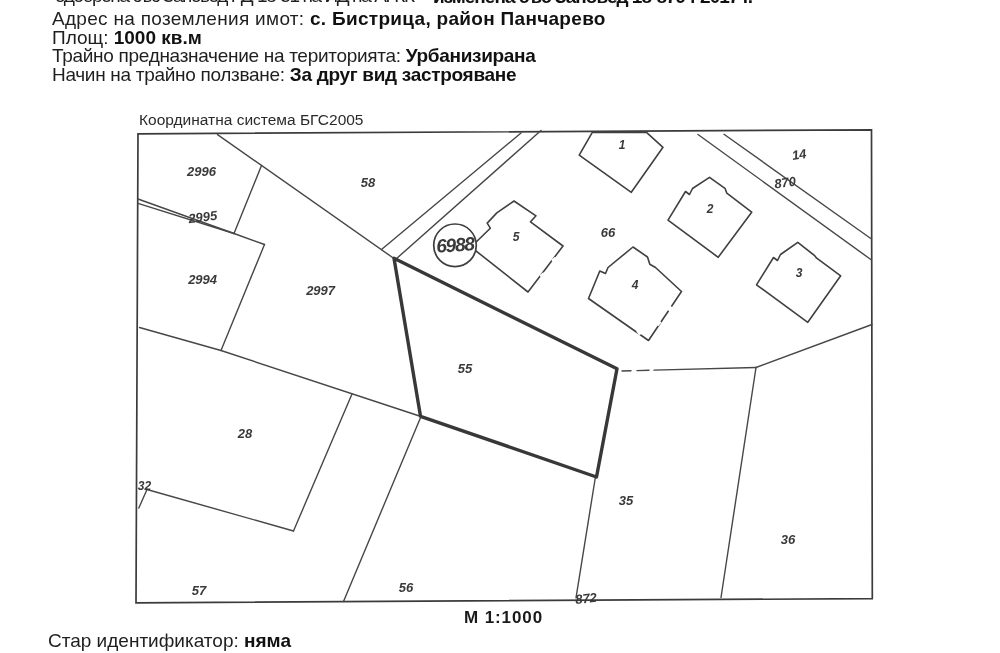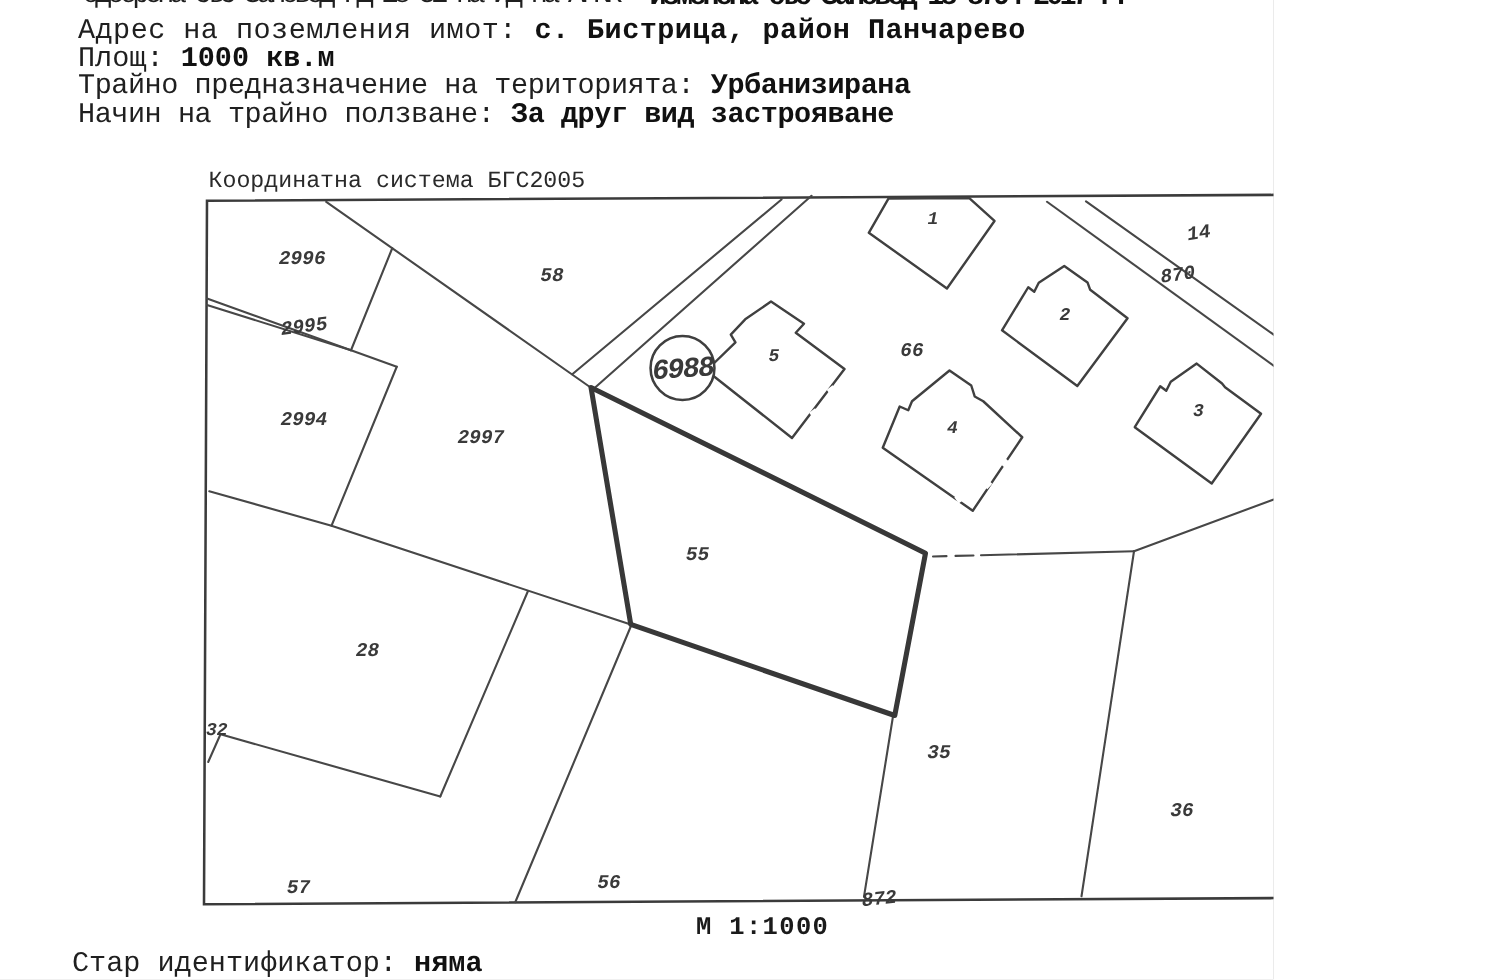--- a/index.html
+++ b/index.html
@@ -1,17 +1,17 @@
 <!DOCTYPE html>
 <html><head>
 <meta charset="utf-8">
 <style>
   html,body{margin:0;padding:0;background:#ffffff;}
-  #page{position:relative;width:849px;height:653px;background:#84cc16;overflow:hidden;filter:grayscale(1);
-        font-family:Liberation Mono, monospace;}
+  #page{position:relative;width:1000px;height:653px;background:#be185d;overflow:hidden;filter:grayscale(1);
+        font-family:Liberation Sans, sans-serif;}
   svg{position:absolute;left:0;top:0;}
   .hdr{fill:#1f1f1f;font-size:19px;}
   .hdrb{fill:#111111;font-size:19px;font-weight:bold;}
   .lbl{fill:#3a3a3a;font-size:13px;font-weight:bold;font-style:italic;text-anchor:middle;}
   .lblh{fill:#3a3a3a;font-size:12px;font-weight:bold;font-style:italic;text-anchor:middle;}
 </style>
 </head>
 <body>
 <div id="page">
 <svg width="1000" height="653" viewBox="0 0 1000 653">

